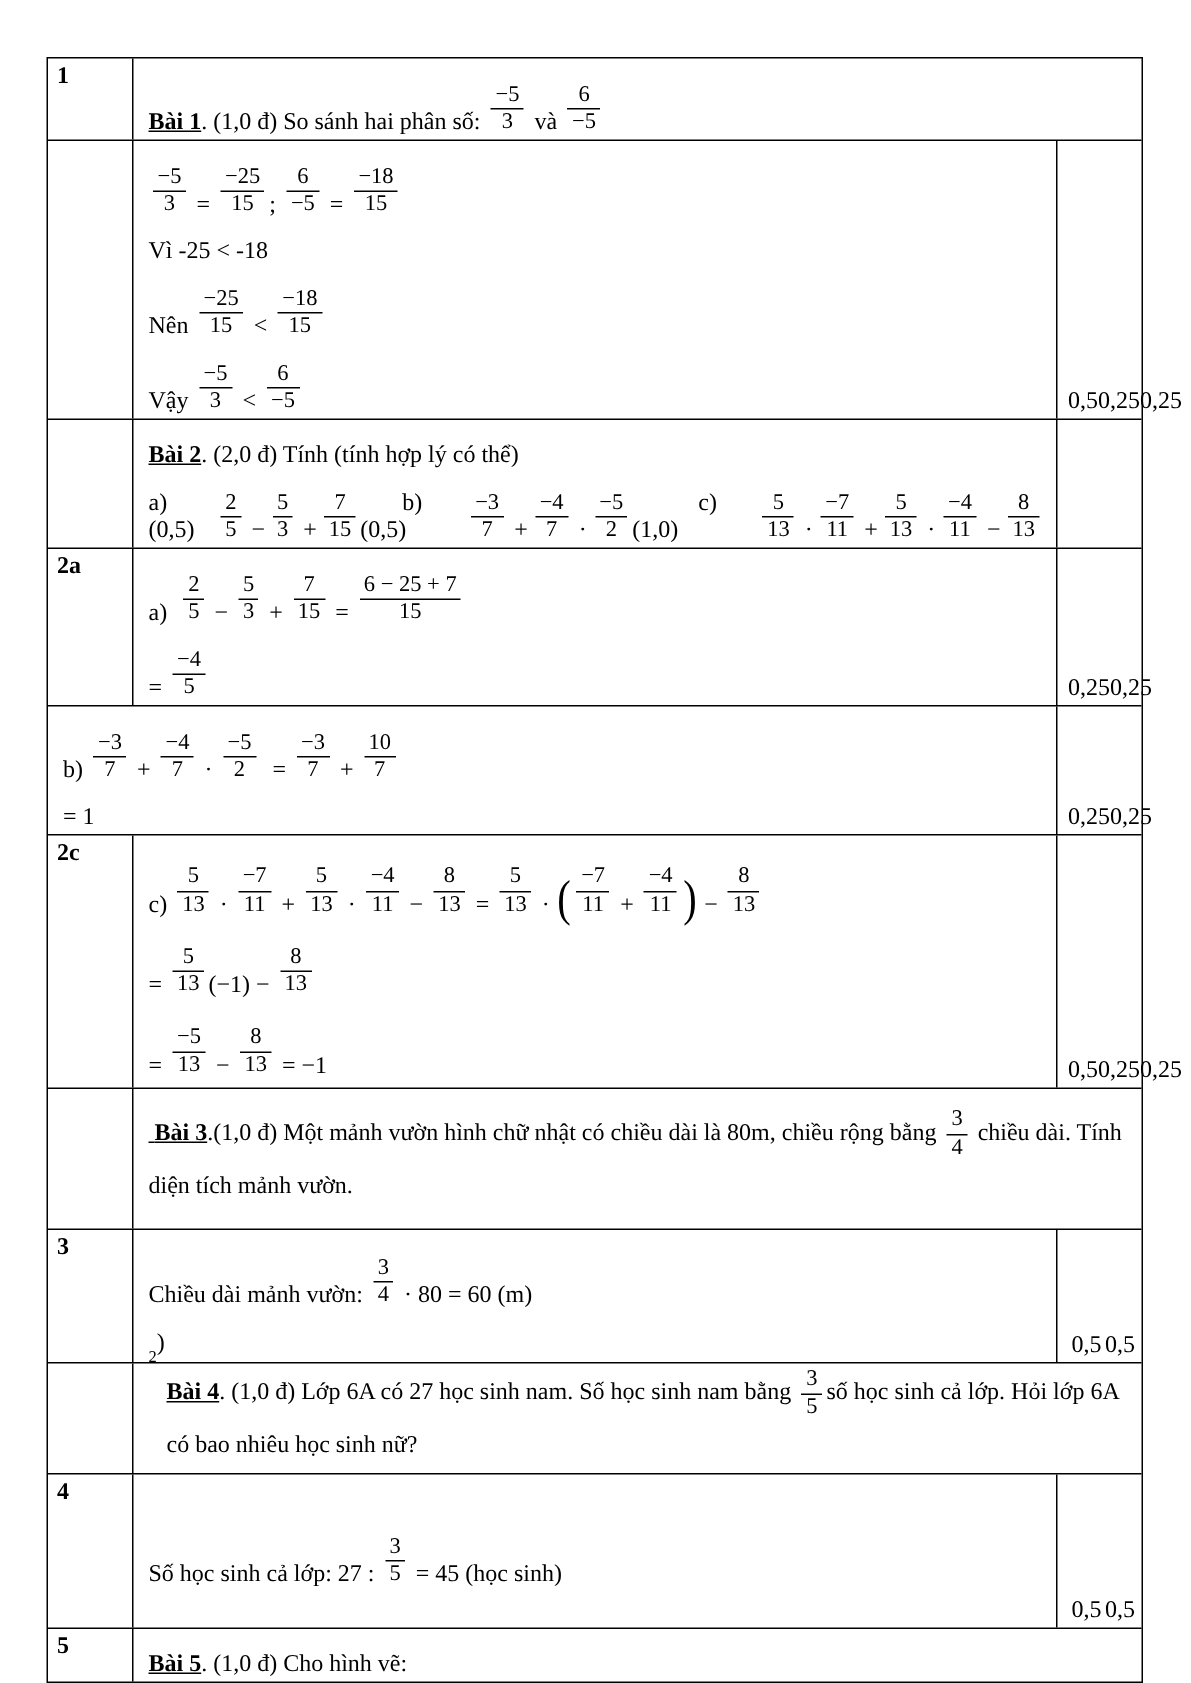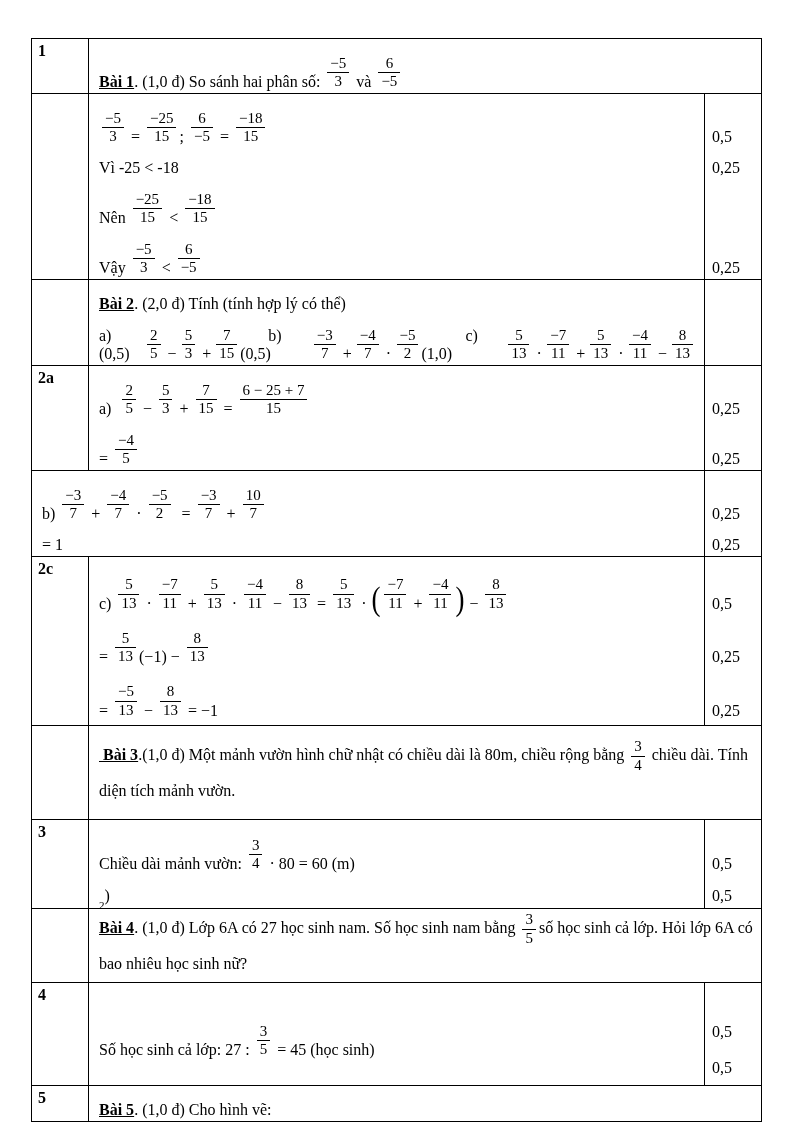--- a/index.html
+++ b/index.html
@@ -15,38 +15,38 @@
   .row{display:flex;align-items:stretch;border-bottom:1px solid #000;box-sizing:border-box;}
   .row:last-child{border-bottom:none;}
   .r1{min-height:46px;}
   .r2{min-height:179px;}
   .r3{min-height:74px;}
   .r4{min-height:104px;}
   .r5{min-height:79px;}
   .r6{min-height:169px;}
   .r7{min-height:94px;}
   .r8{min-height:89px;}
-  .r9{min-height:74px;}
+  .r9{min-height:74px;gap:12px;}
   .r10{min-height:103px;}
   .r11{min-height:29px;}
   .cell{box-sizing:border-box;}
   .cell.num{
     width:57px;min-width:57px;border-right:1px solid #000;
     padding:3px 6px;font-weight:bold;
   }
   .cell.content{
     flex:1;padding:2px 8px 2px 10px;
     display:flex;flex-direction:column;justify-content:space-evenly;
     min-width:0;
   }
   .cell.content.paracell{justify-content:center;}
   .cell.score{
     width:57px;min-width:57px;border-left:1px solid #000;
     padding:2px 2px 2px 7px;
-    display:flex;flex-direction:column;justify-content:space-evenly;
+    display:flex;flex-direction:row;justify-content:space-evenly;
   }
   .line{display:flex;align-items:flex-end;flex-wrap:nowrap;}
   .line.tall{min-height:50px;}
   .line.plain{min-height:31px;}
   .txt{white-space:pre-wrap;}
   .bu{font-weight:bold;text-decoration:underline;white-space:pre-wrap;}
   .frac{
     display:inline-flex;flex-direction:column;align-items:stretch;
     text-align:center;margin:0 3px;font-size:15px;line-height:1.18;
     vertical-align:middle;

